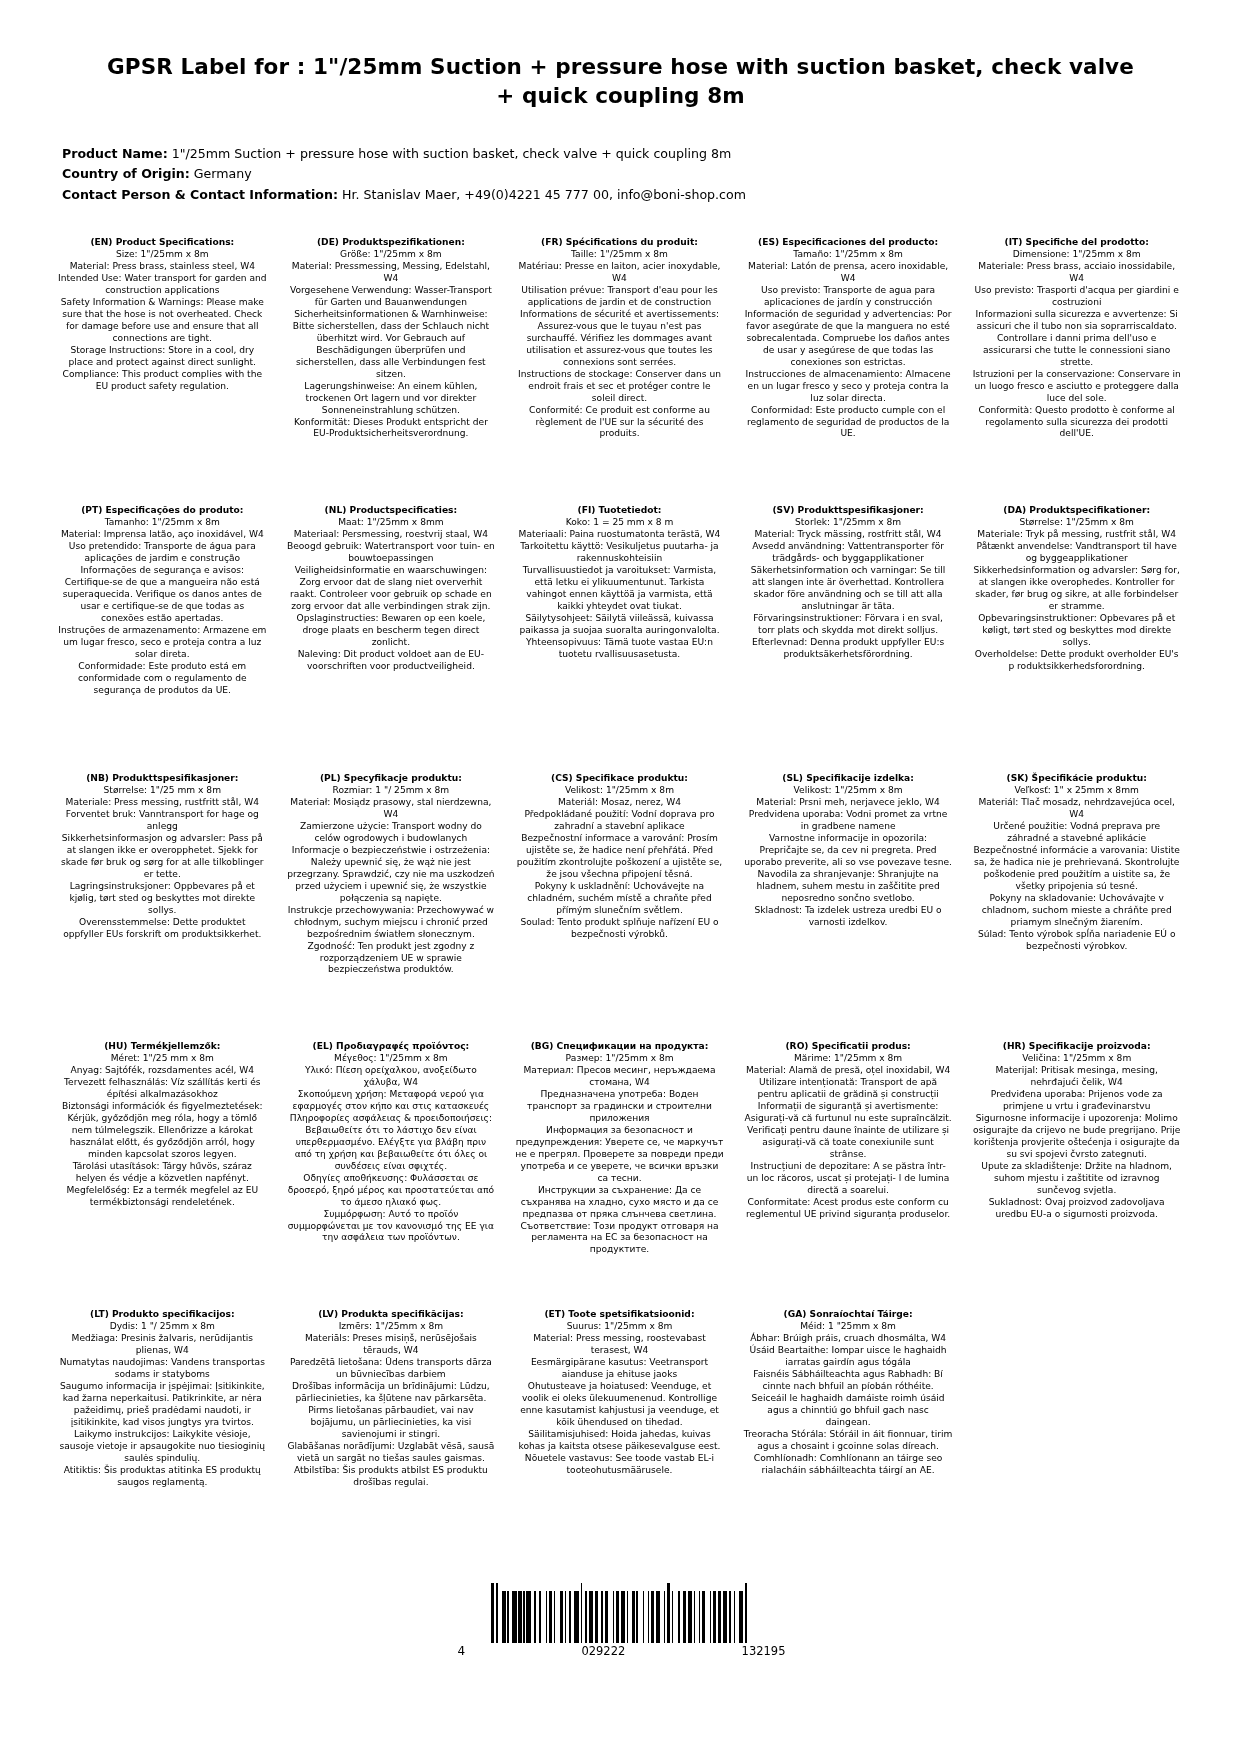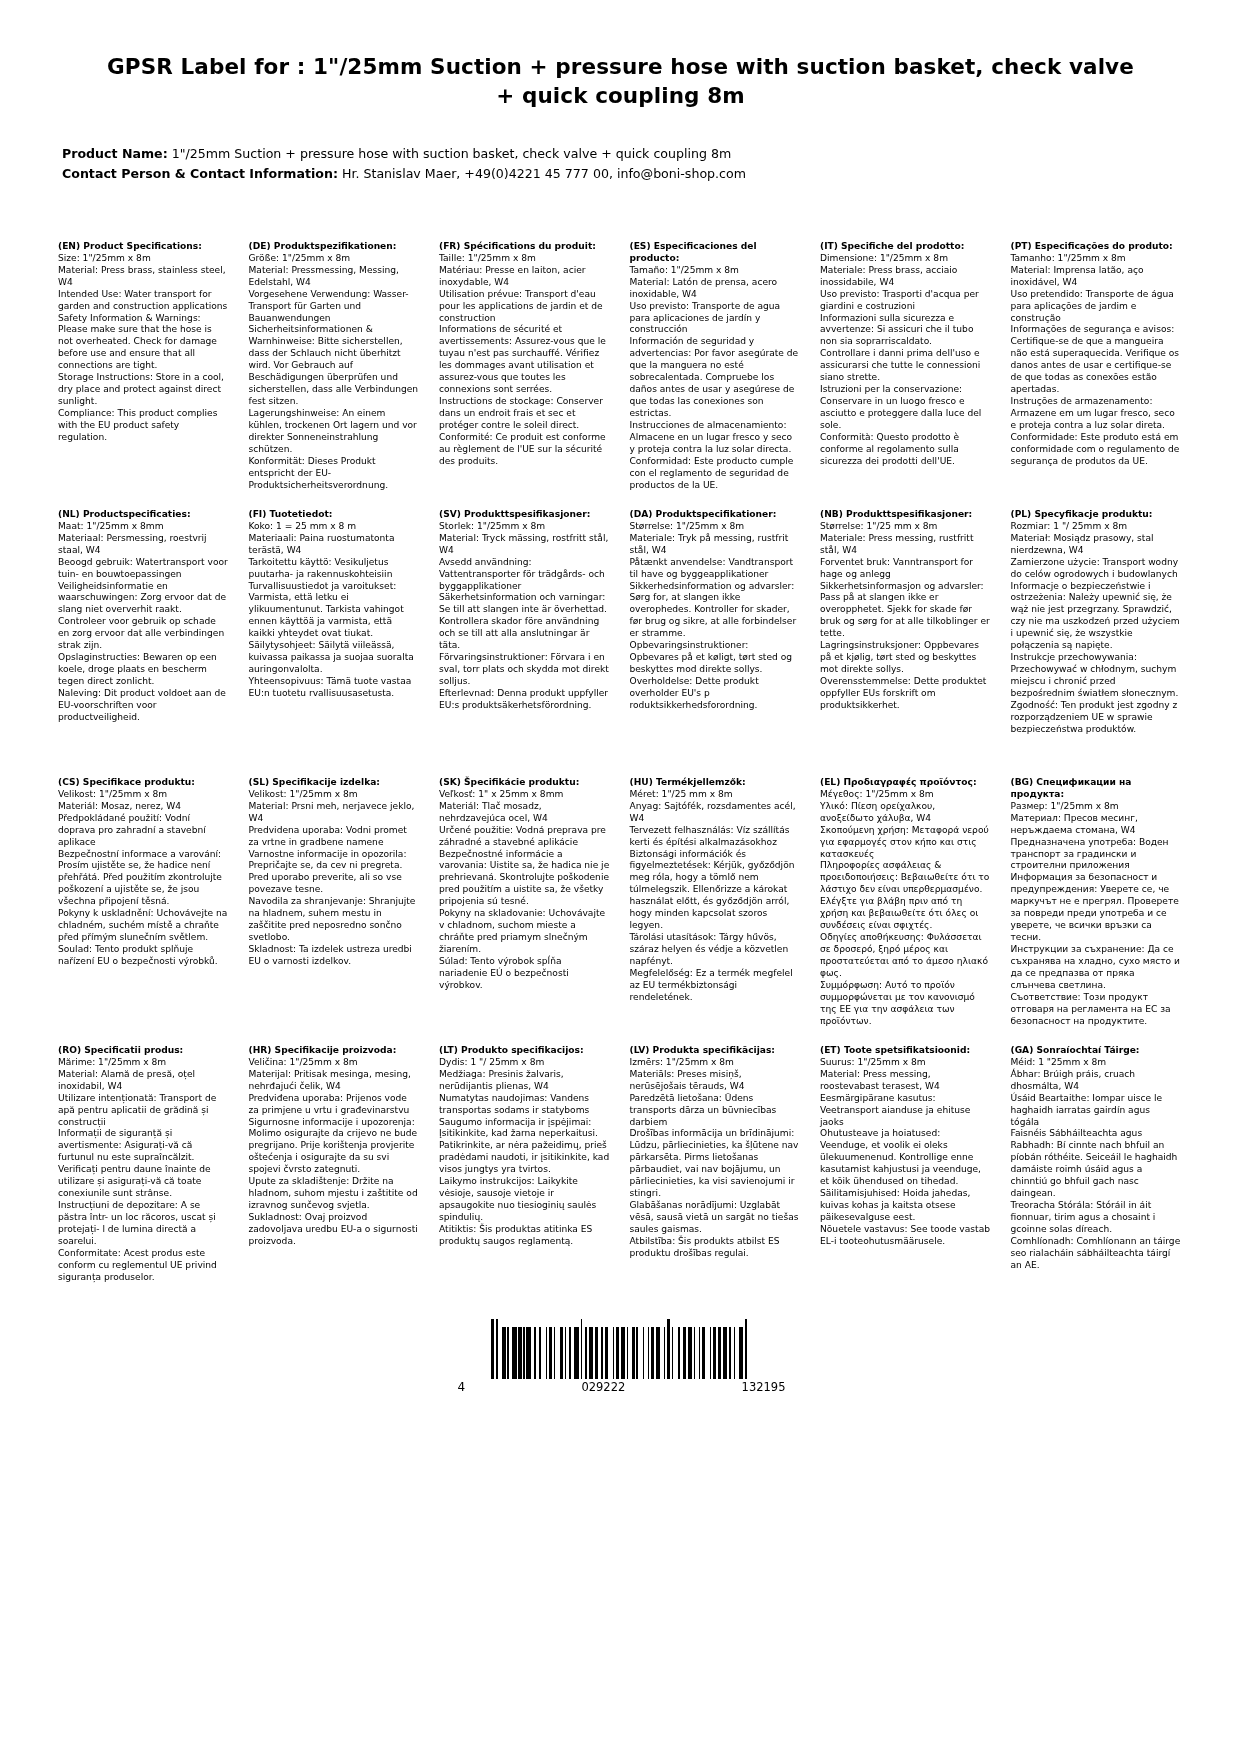--- a/index.html
+++ b/index.html
@@ -26,25 +26,26 @@
     letter-spacing: 0.1px;
   }
   .meta {
     font-size: 12.6px;
     line-height: 1.62;
     margin: 0 0 0 6px;
   }
   .meta .row { white-space: normal; }
   .meta .lbl { font-weight: bold; }
   .spec-grid {
-    margin-top: 56px;
+    margin-top: 32px;
     display: grid;
-    grid-template-columns: repeat(6, 1fr);
+    grid-template-columns: repeat(5, 1fr);
     column-gap: 14px;
     row-gap: 0px;
+    text-align: center;
   }
   .cell {
     font-size: 9.1px;
     line-height: 1.315;
     padding: 0 4px 0 2px;
     min-height: 268px;
   }
   .cell .head { font-weight: bold; display: block; margin-bottom: 0px; }
   .footer {
     margin-top: 6px;
@@ -80,20 +81,24 @@
 <div class="page">
 
   <h1 class="title">GPSR Label for : 1"/25mm Suction + pressure hose with suction basket, check valve + quick coupling 8m</h1>
 
   <div class="meta">
     <div class="row">
       <span class="lbl">Product Name:</span>
       <span>1"/25mm Suction + pressure hose with suction basket, check valve + quick coupling 8m</span>
     </div>
     <div class="row">
+      <span class="lbl">Country of Origin:</span>
+      <span>Germany</span>
+    </div>
+    <div class="row">
       <span class="lbl">Contact Person &amp; Contact Information:</span>
       <span>Hr. Stanislav Maer, +49(0)4221 45 777 00, info@boni-shop.com</span>
     </div>
   </div>
 
   <div class="spec-grid">
     <div class="cell">
       <span class="head">(EN) Product Specifications:</span>
       <span class="body" style="white-space: pre-line;">Size: 1"/25mm x 8m
 Material: Press brass, stainless steel, W4

